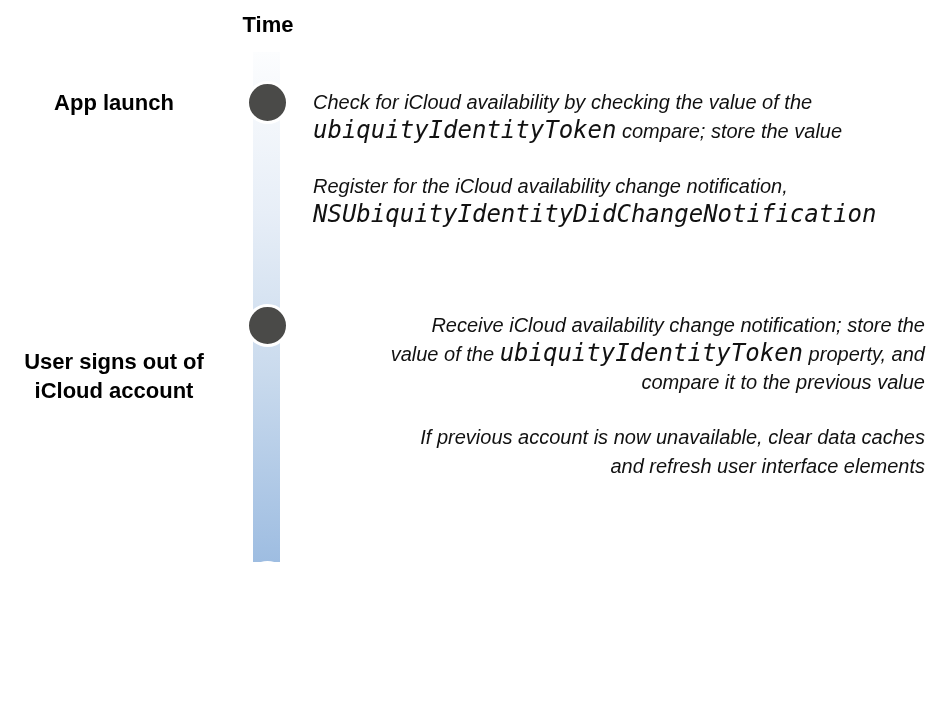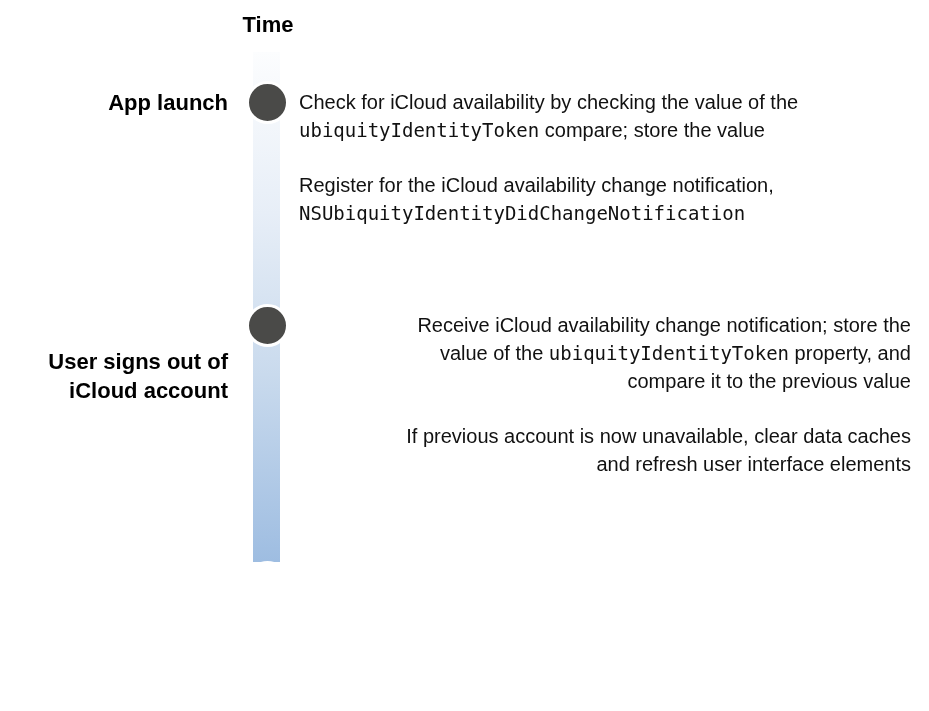--- a/index.html
+++ b/index.html
@@ -50,49 +50,50 @@
   }
   .node-1 { left: 246px; top: 81px; }
   .node-2 { left: 246px; top: 304px; }
   .node-3 { left: 246px; top: 561px; }
 
   
   .event-label {
     position: absolute;
     left: 0;
     width: 228px;
-    text-align: right;
+    text-align: center;
     font-size: 22px;
     font-weight: bold;
     line-height: 29px;
     color: #000000;
     white-space: pre-line;
   }
   .label-1 { top: 88px; }
   .label-2 { top: 311px; margin-top: 36px; }
   .label-3 { top: 567px; }
 
   
   .notes {
     position: absolute;
-    left: 299px;
+    left: 313px;
     width: 612px;
+    font-style: italic;
   }
   .notes-1 { top: 88px; }
   .notes-2 { top: 311px; text-align: right; }
   .note {
     margin: 0 0 27px 0;
     font-size: 20px;
     line-height: 28px;
     white-space: pre-wrap;
     color: #111111;
   }
   .note code {
     font-family: "DejaVu Sans Mono", monospace;
-    font-size: 19px;
+    font-size: 24px;
     color: #111111;
   }
 </style>
 </head>
 <body>
 
 <div class="canvas">
 
   <div class="time-label">Time</div>
 

